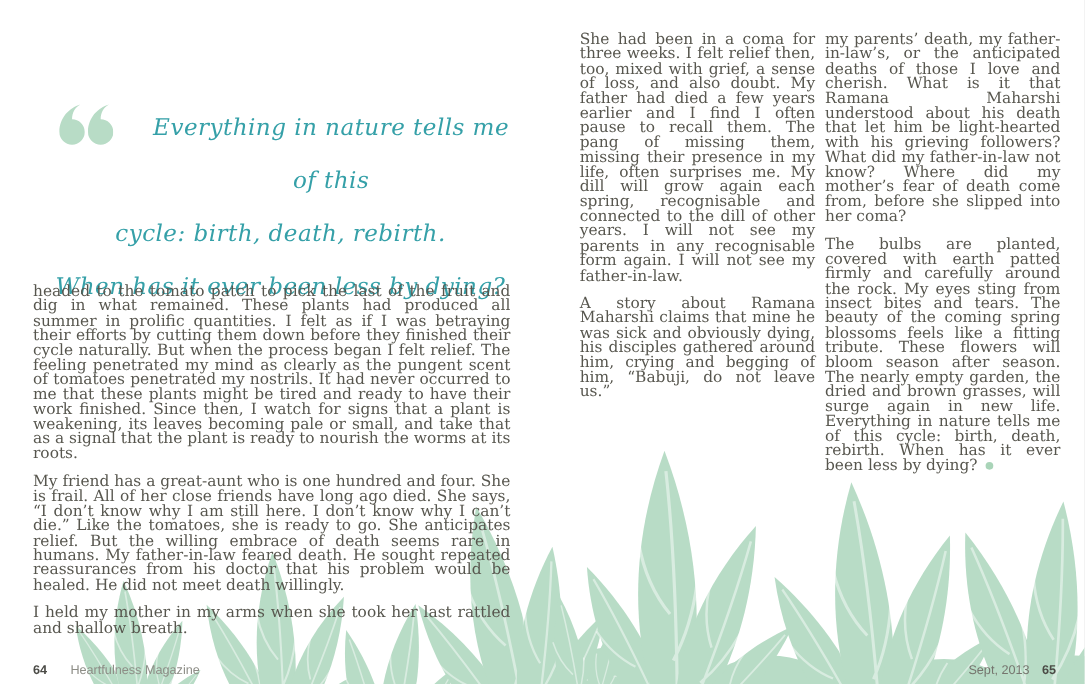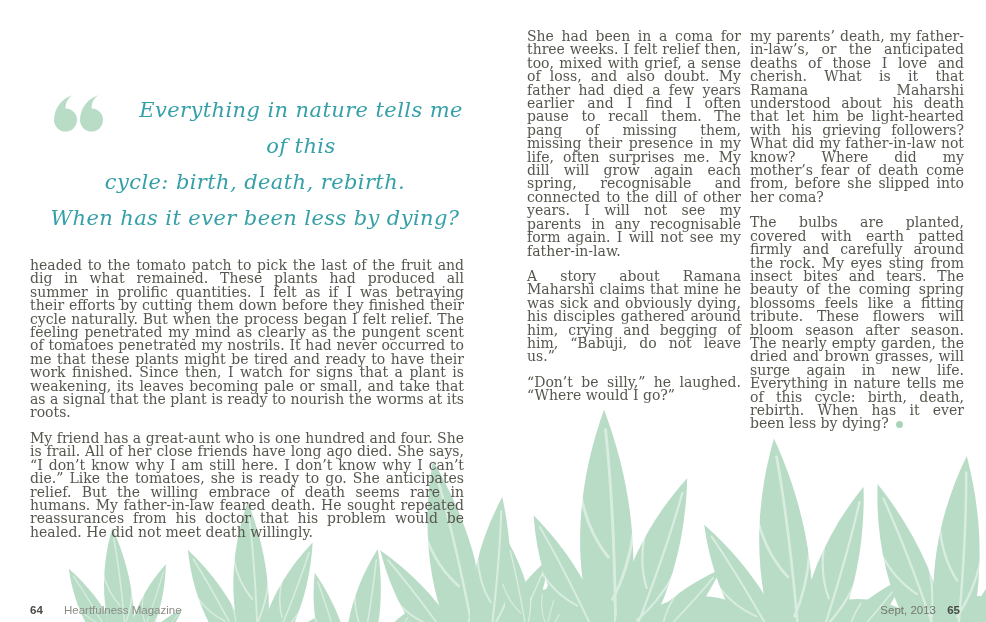--- a/index.html
+++ b/index.html
@@ -14,21 +14,21 @@
   .decor{position:absolute;left:0;top:0;width:986px;height:622px;z-index:0;pointer-events:none;}
   .lf{fill:#b8dcc6;}
   .vn{fill:none;stroke:#ffffff;stroke-opacity:.45;stroke-width:1.1;}
   
   .quote-block{position:absolute;left:35px;top:92px;width:440px;z-index:1;}
   .quote-icon{position:absolute;left:16px;top:0px;width:52px;height:44px;}
   .quote-line{
     text-align:center;
     font-style:italic;
     font-size:21px;
-    line-height:36px;
+    line-height:48px;
     color:#35a0a8;
     letter-spacing:.4px;
   }
   .quote-line.first{padding-left:92px;}
   
   .bodytext{
     position:absolute;z-index:1;
     font-size:14px;line-height:13.4px;
     color:#57564e;
     text-align:justify;
@@ -122,26 +122,26 @@
       <path fill="#b8dcc6" d="M48 3 C38 6 29 15 29 28 A11.5 11.5 0 1 0 40.5 16.5 C40.5 10 43.5 5.5 48 3 Z"></path>
     </svg>
     <div class="quote-line first">Everything in nature tells me of this</div>
     <div class="quote-line">cycle: birth, death, rebirth.</div>
     <div class="quote-line">When has it ever been less by dying?</div>
   </div>
 
   <div class="bodytext col-left">
     <p>headed to the tomato patch to pick the last of the fruit and dig in what remained. These plants had produced all summer in prolific quantities. I felt as if I was betraying their efforts by cutting them down before they finished their cycle naturally. But when the process began I felt relief. The feeling penetrated my mind as clearly as the pungent scent of tomatoes penetrated my nostrils. It had never occurred to me that these plants might be tired and ready to have their work finished. Since then, I watch for signs that a plant is weakening, its leaves becoming pale or small, and take that as a signal that the plant is ready to nourish the worms at its roots.</p>
     <p>My friend has a great-aunt who is one hundred and four. She is frail. All of her close friends have long ago died. She says, “I don’t know why I am still here. I don’t know why I can’t die.” Like the tomatoes, she is ready to go. She anticipates relief. But the willing embrace of death seems rare in humans. My father-in-law feared death. He sought repeated reassurances from his doctor that his problem would be healed. He did not meet death willingly.</p>
+    <p>I held my mother in my arms when she took her last rattled and shallow breath.</p>
   </div>
 
   <div class="bodytext col-mid">
     <p>She had been in a coma for three weeks. I felt relief then, too, mixed with grief, a sense of loss, and also doubt. My father had died a few years earlier and I find I often pause to recall them. The pang of missing them, missing their presence in my life, often surprises me. My dill will grow again each spring, recognisable and connected to the dill of other years. I will not see my parents in any recognisable form again. I will not see my father-in-law.</p>
     <p>A story about Ramana Maharshi claims that mine he was sick and obviously dying, his disciples gathered around him, crying and begging of him, “Babuji, do not leave us.”</p>
-    <p>“Don’t be silly,” he laughed. “Where would I go?”</p>
   </div>
 
   <div class="bodytext col-right">
     <p>my parents’ death, my father-in-law’s, or the anticipated deaths of those I love and cherish.  What is it that Ramana Maharshi understood about his death that let him be light-hearted with his grieving followers? What did my father-in-law not know? Where did my mother’s fear of death come from, before she slipped into her coma?</p>
     <p>
       <span>The bulbs are planted, covered with earth patted firmly and carefully around the rock. My eyes sting from insect bites and tears. The beauty of the coming spring blossoms feels like a fitting tribute. These flowers will bloom season after season. The nearly empty garden, the dried and brown grasses, will surge again in new life. Everything in nature tells me of this cycle: birth, death, rebirth. When has it ever been less by dying?</span>
       <span class="dot"></span>
     </p>
   </div>
 

